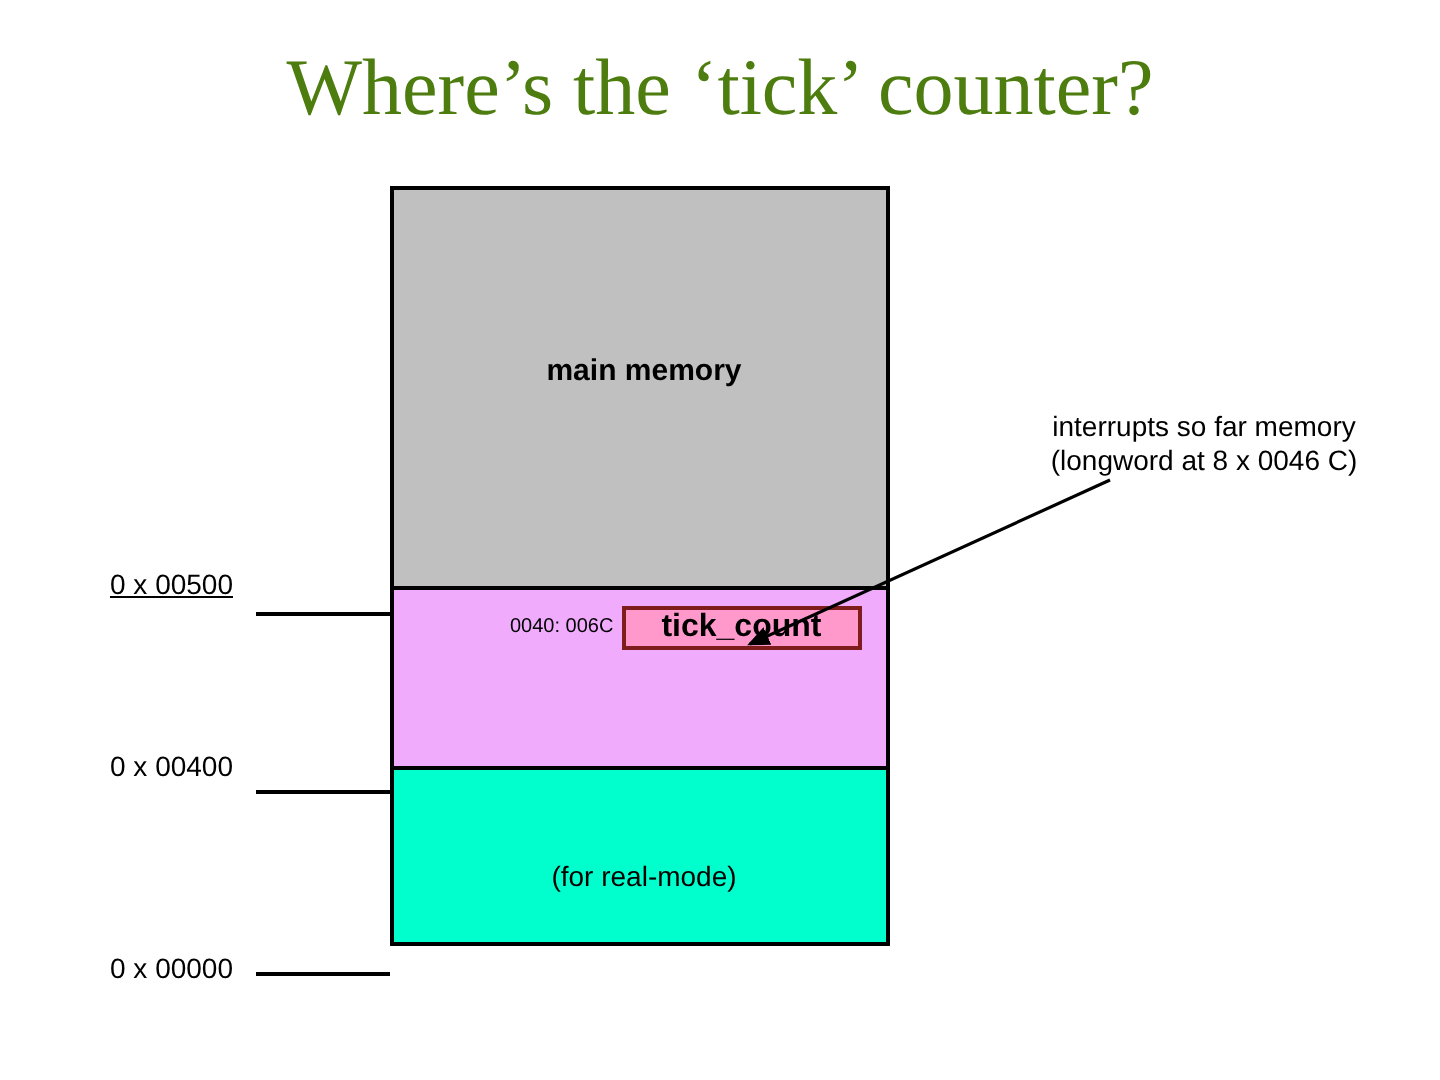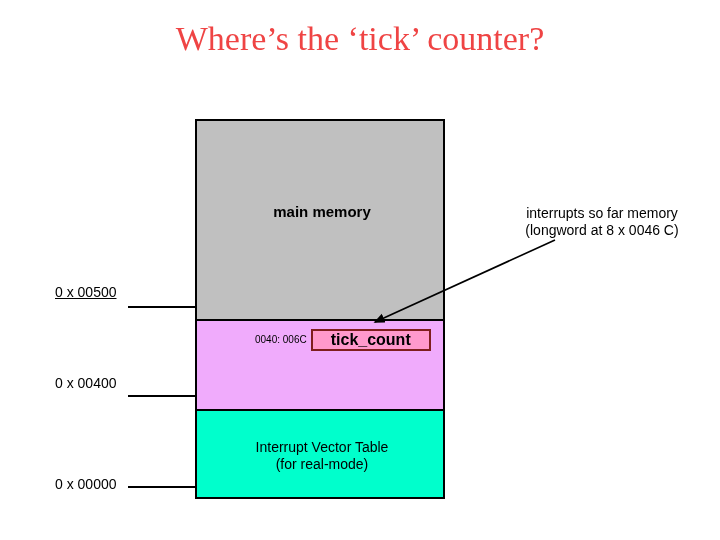--- a/index.html
+++ b/index.html
@@ -11,29 +11,29 @@
     background: #fff;
     position: relative;
     overflow: hidden;
   }
   .title {
     position: absolute;
     top: 20px;
     left: 0;
     width: 720px;
     text-align: center;
-    font-size: 34px;
+    font-size: 40px;
     font-family: "Times New Roman", Times, serif;
-    color: #ef4444;
+    color: #4d7c0f;
   }
   
   .mem-outer {
     position: absolute;
     left: 195px;
-    top: 119px;
+    top: 93px;
     width: 250px;
     height: 380px;
   }
   .mem-main {
     position: absolute;
     left: 0; top: 0; width: 250px; height: 200px;
     background: #c0c0c0;
     border: 2px solid #000;
     border-bottom: none;
   }
@@ -137,21 +137,21 @@
     <div class="mem-main-label">main memory</div>
   </div>
   <div class="mem-bios">
     <div class="tick-row">
       <div class="tick-addr">0040: 006C</div>
       <div class="tick-cell">tick_count</div>
     </div>
   </div>
   <div class="mem-ivt">
     <div class="mem-ivt-label">
-      <span>Interrupt Vector Table</span><br>
+      <br>
       <span>(for real-mode)</span>
     </div>
   </div>
 </div>
 
 <div class="note">
   <br>
   <span>interrupts so far memory</span><br>
   <span>(longword at 8 x 0046 C)</span>
 </div>

